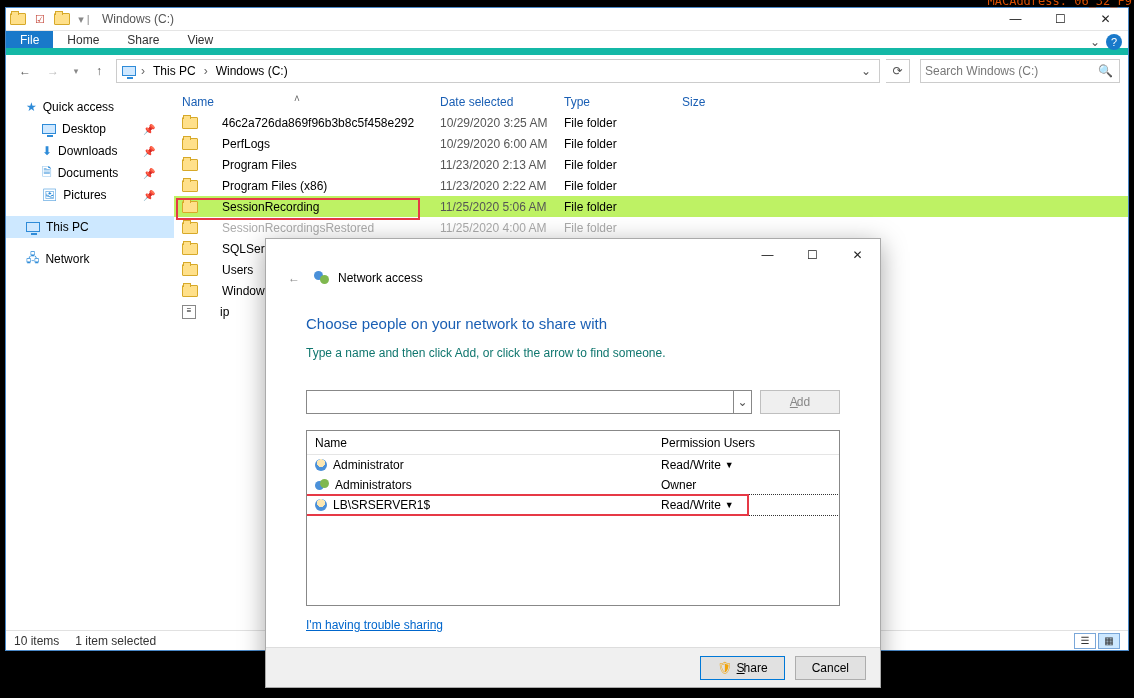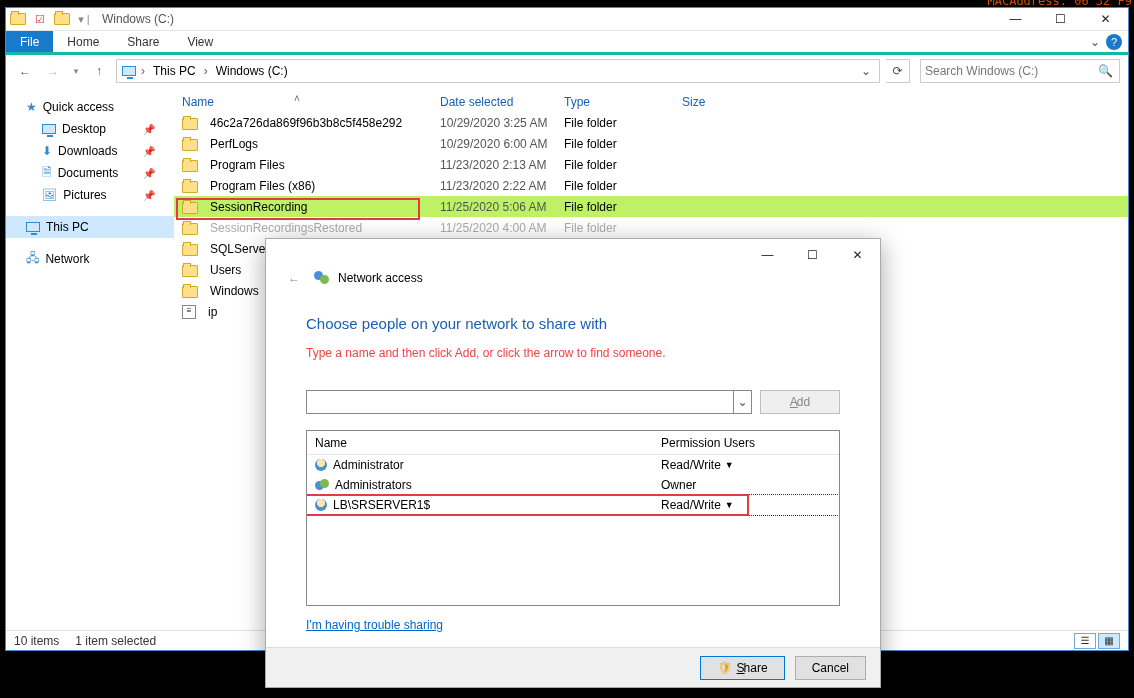--- a/index.html
+++ b/index.html
@@ -8,21 +8,21 @@
   
   .titlebar { height:23px; background:#fff; display:flex; align-items:center; border-bottom:1px solid #e5e5e5;}
   .qa { display:flex; align-items:center; padding:0 4px; gap:6px;}
   .mini-icon { width:16px; height:16px; display:inline-flex; align-items:center; justify-content:center; font-size:11px;}
   .folder-glyph { width:16px; height:12px; background:#ffe08a; border:1px solid #d7a929; border-radius:1px; position:relative; display:inline-block;}
   .folder-glyph::before{content:"";position:absolute;top:-3px;left:0;width:6px;height:3px;background:#ffe08a;border:1px solid #d7a929;border-bottom:none;}
   .title-text { color:#555; margin-left:4px;}
   .winbtns { margin-left:auto; display:flex;}
   .winbtn { width:45px; height:22px; display:flex; align-items:center; justify-content:center; color:#222;}
   
-  .ribbon { height:24px; display:flex; align-items:stretch; border-bottom:3px solid #14b8a6; position:relative;}
+  .ribbon { height:24px; display:flex; align-items:stretch; border-bottom:7px solid #14b8a6; position:relative;}
   .ribbon .file { background:#1979ca; color:#fff; padding:0 14px; display:flex; align-items:center;}
   .ribbon .tab { padding:0 14px; display:flex; align-items:center; color:#333;}
   .ribbon .help { position:absolute; right:6px; top:3px; width:16px; height:16px; border-radius:50%; background:#1979ca; color:#fff; display:flex;align-items:center;justify-content:center;font-size:11px;}
   .ribbon .chev { position:absolute; right:28px; top:4px; color:#555;}
   
   .addr { height:32px; display:flex; align-items:center; padding:0 8px; gap:6px;}
   .navarrow { width:22px; height:22px; display:flex; align-items:center; justify-content:center; color:#555;}
   .breadcrumb { flex:1; height:24px; border:1px solid #ccc; display:flex; align-items:center; padding:0 4px; gap:2px;}
   .bc-seg { padding:0 4px;}
   .bc-sep::after{content:"›"; color:#666; padding:0 2px;}
@@ -44,39 +44,39 @@
   .files { flex:1; position:relative;}
   .cols { display:flex; height:24px; align-items:center; color:#1a5fb4; border-bottom:none; padding-top:4px;}
   .col { padding-left:8px;}
   .col.name{width:258px; position:relative;}
   .col.sort::after{content:"˄"; position:absolute; left:120px; top:-2px; color:#666;font-size:10px;}
   .col.date{width:124px;}
   .col.type{width:118px;}
   .col.size{width:80px;}
   .row { display:flex; height:21px; align-items:center;}
   .row .c{padding-left:8px;}
-  .row .c.name{width:258px; display:flex; align-items:flex-end; gap:12px;}
+  .row .c.name{width:258px; display:flex; align-items:center; gap:24px;}
   .row .c.date{width:124px; color:#555;}
   .row.sel { background:#bef264;}
   .redbox { position:absolute; border:2px solid #e63946; pointer-events:none;}
   
   .status { position:absolute; left:0; right:0; bottom:0; height:20px; border-top:1px solid #e1e1e1; display:flex; align-items:center; padding:0 8px; gap:16px; font-size:12px; color:#333;}
   .status .viewbtns{margin-left:auto;display:flex;gap:2px;}
   .vb{width:22px;height:16px;border:1px solid #7aa7d9;display:flex;align-items:center;justify-content:center;font-size:10px;}
   .vb.active{background:#cde8ff;}
 
   
   .dialog { position:absolute; left:265px; top:238px; width:616px; height:450px; background:#fff; border:1px solid #aaa; box-shadow:0 6px 24px rgba(0,0,0,0.35); z-index:50;}
   .dlg-title { height:32px; display:flex; align-items:center; justify-content:flex-end;}
   .dlg-title .winbtn{width:45px;height:30px;}
   .dlg-head { display:flex; align-items:center; gap:8px; padding:0 16px 4px 16px;}
   .back-arrow{color:#888;width:24px;text-align:center;}
   .dlg-body { padding:8px 40px 0 40px;}
   .dlg-h1 { color:#1a5fb4; font-size:15px; margin:18px 0 14px 0; font-weight:400;}
-  .dlg-sub { color:#ef4444; margin-bottom:30px;}
+  .dlg-sub { color:#0f766e; margin-bottom:30px;}
   .combo-row { display:flex; gap:8px;}
   .combo { flex:1; height:24px; border:1px solid #888; position:relative;}
   .combo .drop{position:absolute;right:0;top:0;bottom:0;width:18px;border-left:1px solid #888;display:flex;align-items:center;justify-content:center;color:#555;}
   .addbtn { width:80px; height:24px; border:1px solid #bfbfbf; background:#efefef; color:#888; display:flex;align-items:center;justify-content:center;}
   .perm-list { margin-top:16px; border:1px solid #888; height:176px; overflow:hidden;}
   .perm-head { display:flex; height:24px; align-items:center; border-bottom:1px solid #e5e5e5; padding:0 8px;}
   .perm-head .n{flex:1;}
   .perm-row { display:flex; height:20px; align-items:center; padding:0 8px; gap:6px;}
   .perm-row .n{flex:1; display:flex; align-items:center; gap:6px;}
   .perm-row .p{display:flex;align-items:center;gap:4px;}

